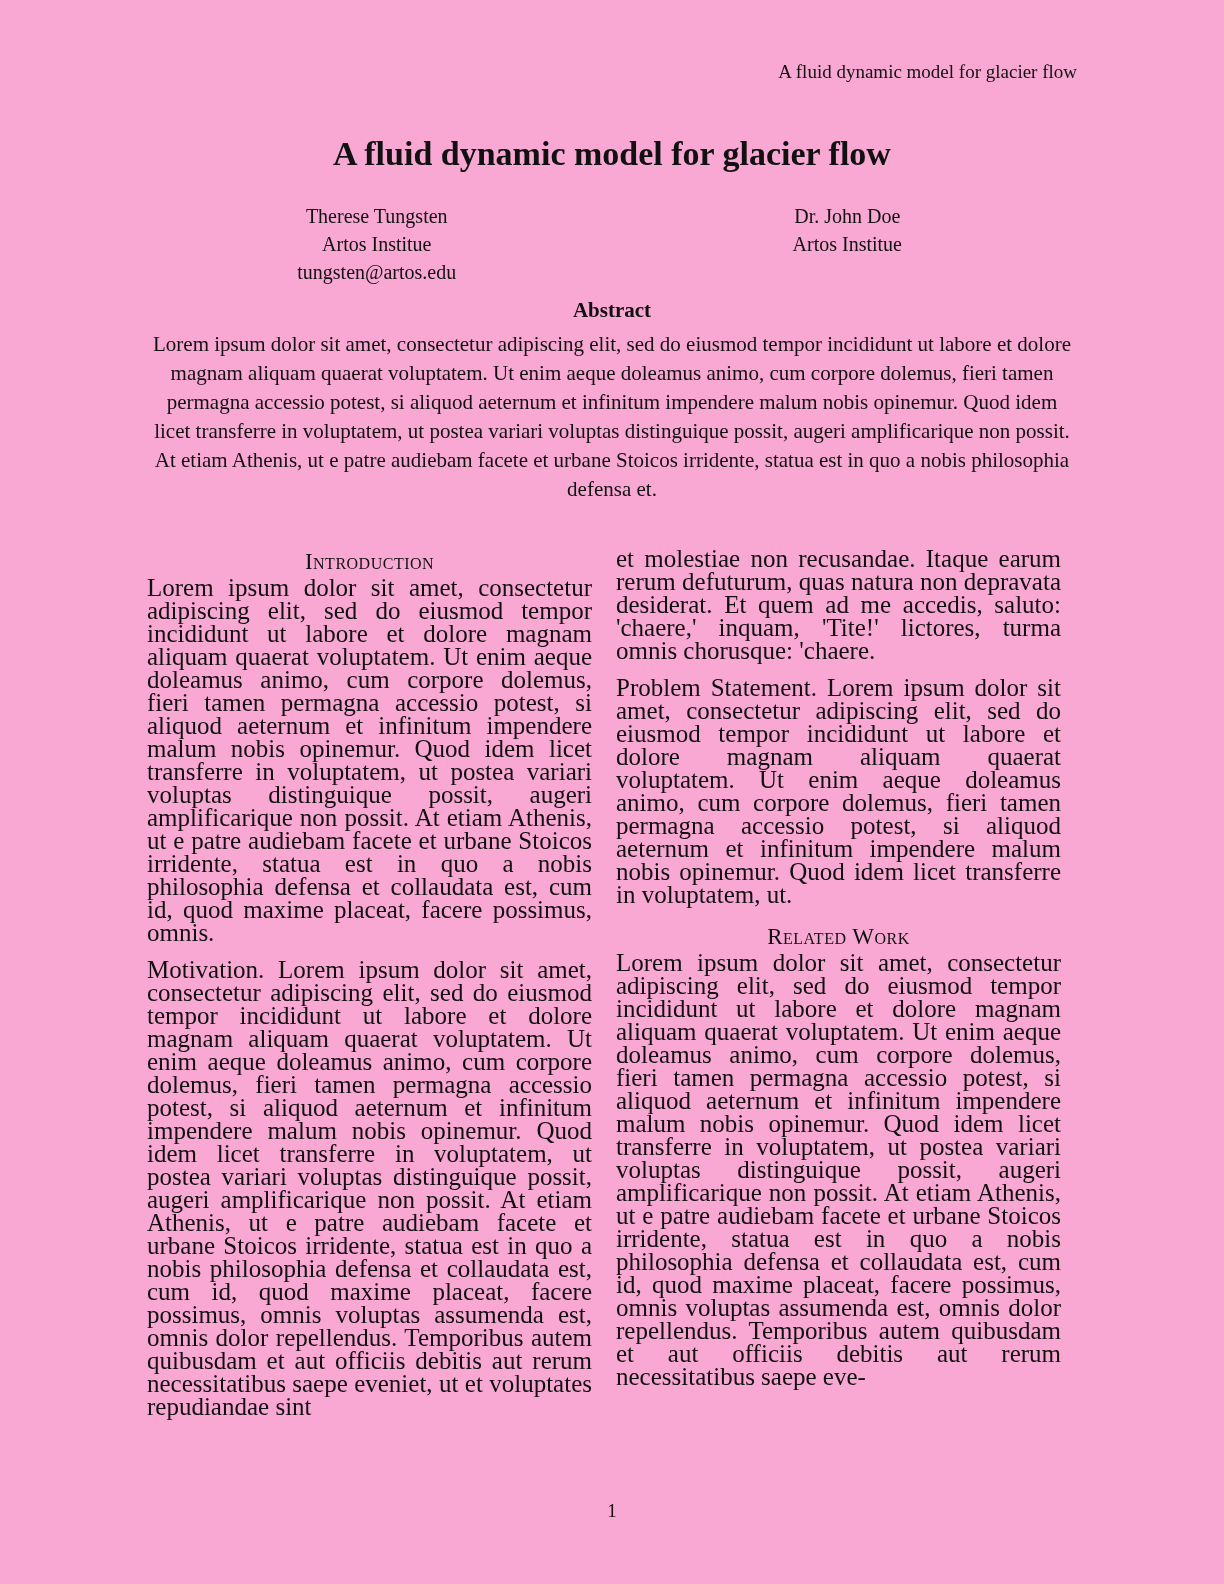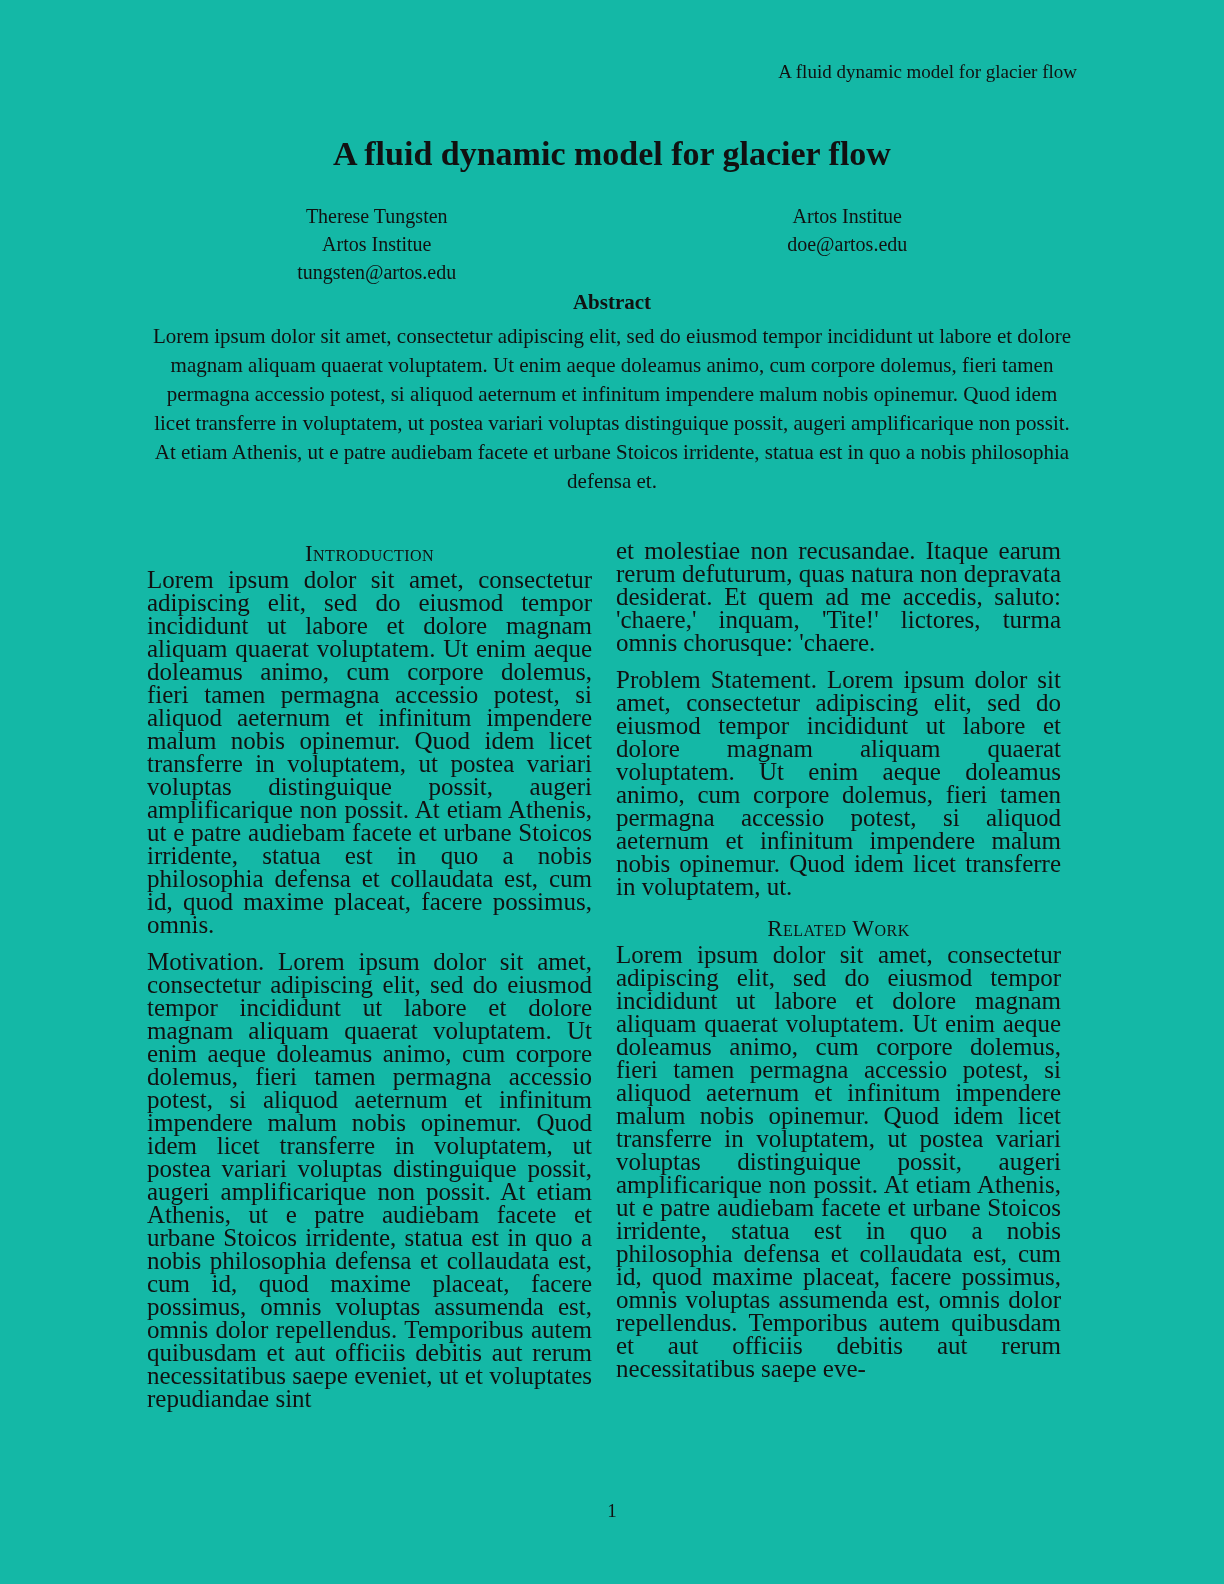--- a/index.html
+++ b/index.html
@@ -2,21 +2,21 @@
 <html><head>
 <meta charset="utf-8">
 <style>
   html, body { margin: 0; padding: 0; background: #ffffff; }
   .page {
     position: relative;
     width: 1224px;
     height: 1584px;
     box-sizing: border-box;
     padding: 60px 147px 0 147px;
-    background: #14b8a6;
+    background: #f9a8d4;
     color: #111111;
     font-family: "Liberation Serif", serif;
     overflow: hidden;
   }
   .running-header {
     text-align: right;
     font-size: 19px;
     line-height: 23px;
   }
   .title {
@@ -31,21 +31,21 @@
     margin-top: 29px;
     gap: 11px;
   }
   .author {
     flex: 1;
     text-align: center;
     font-size: 20px;
     line-height: 28px;
   }
   .abstract-heading {
-    margin-top: 4px;
+    margin-top: 12px;
     text-align: center;
     font-size: 21px;
     line-height: 24px;
     font-weight: bold;
   }
   .abstract-text {
     margin: 8px 2px 0 2px;
     text-align: center;
     font-size: 21px;
     line-height: 29px;
@@ -89,22 +89,22 @@
 
   <h1 class="title">A fluid dynamic model for glacier flow</h1>
 
   <div class="authors">
     <div class="author">
       <div>Therese Tungsten</div>
       <div>Artos Institue</div>
       <div>tungsten@artos.edu</div>
     </div>
     <div class="author">
+      <div>Dr. John Doe</div>
       <div>Artos Institue</div>
-      <div>doe@artos.edu</div>
     </div>
   </div>
 
   <div class="abstract-heading">Abstract</div>
 
   <p class="abstract-text">Lorem ipsum dolor sit amet, consectetur adipiscing elit, sed do eiusmod tempor incididunt ut labore et dolore magnam aliquam quaerat voluptatem. Ut enim aeque doleamus animo, cum corpore dolemus, fieri tamen permagna accessio potest, si aliquod aeternum et infinitum impendere malum nobis opinemur. Quod idem licet transferre in voluptatem, ut postea variari voluptas distinguique possit, augeri amplificarique non possit. At etiam Athenis, ut e patre audiebam facete et urbane Stoicos irridente, statua est in quo a nobis philosophia defensa et.</p>
 
   <div class="columns">
 
     <div class="col">

